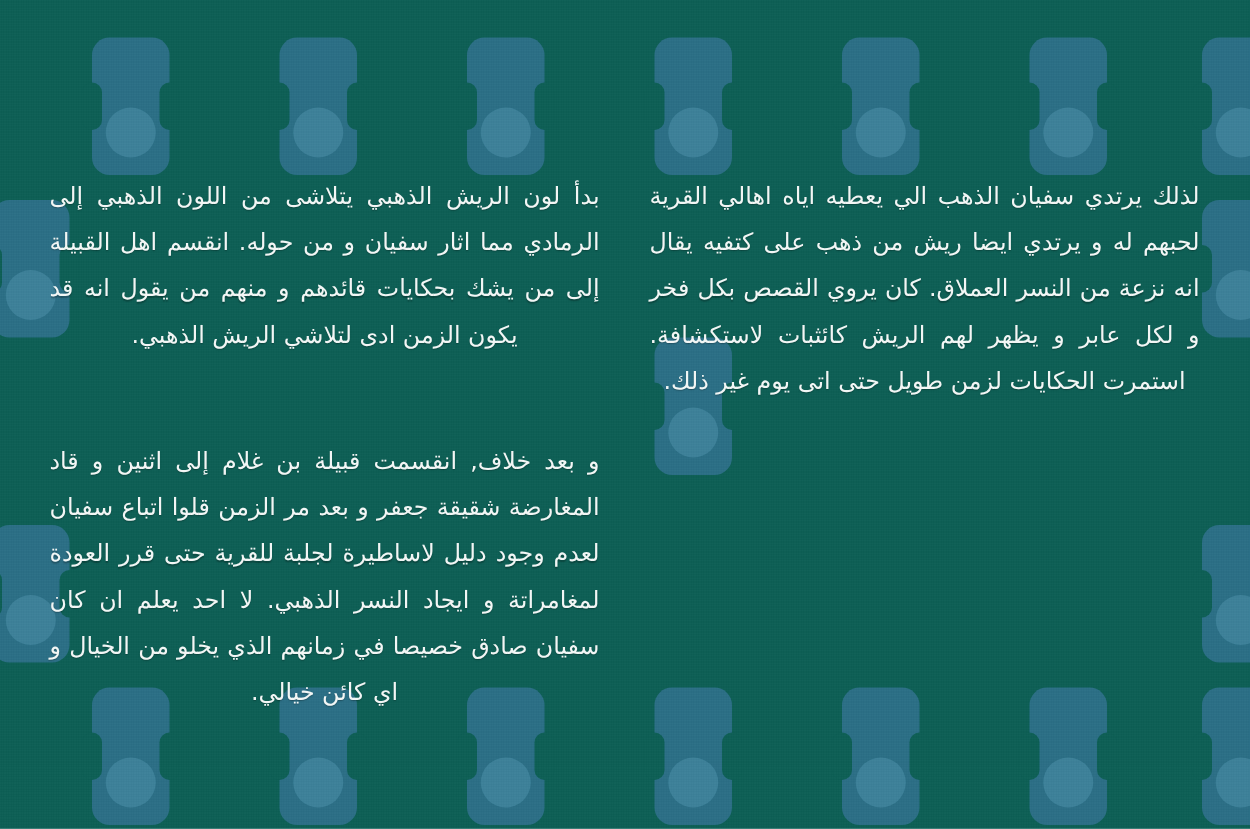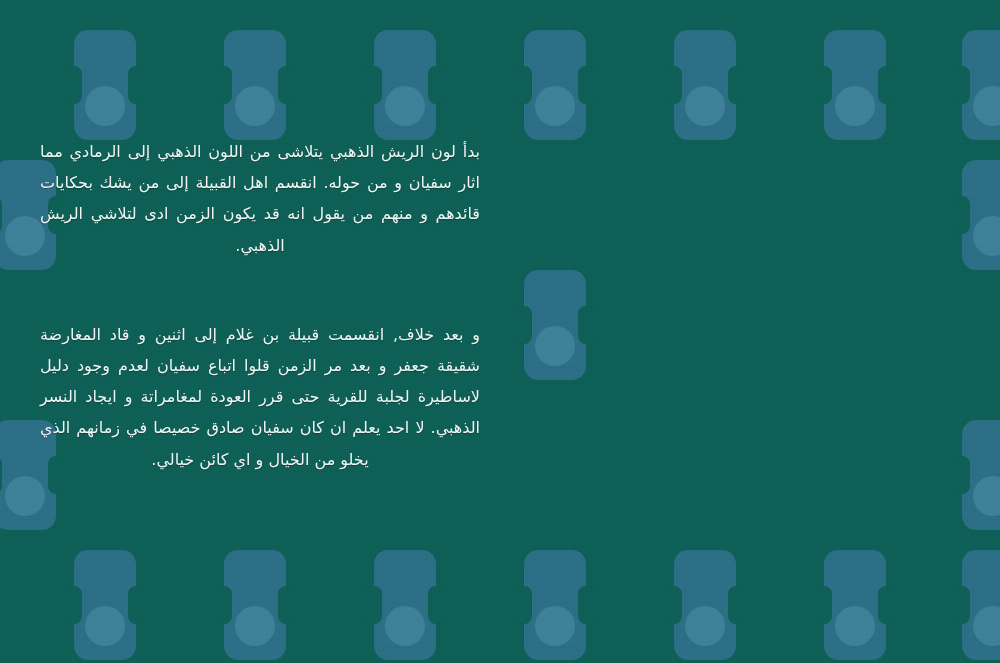--- a/index.html
+++ b/index.html
@@ -84,21 +84,21 @@
 
   .column {
     flex: 1 1 0;
     display: flex;
     flex-direction: column;
     gap: 26px;
   }
 
   .para {
     color: #f2f6f5;
-    font-size: 16px;
+    font-size: 19px;
     line-height: 1.95;
     text-align: justify;
     text-align-last: center;
     direction: rtl;
     letter-spacing: 0.2px;
     text-shadow: 0 1px 1px rgba(0,0,0,0.25);
     white-space: pre-wrap;
   }
 </style>
 </head>
@@ -221,20 +221,21 @@
         <div class="notch-left"></div>
         <div class="dot"></div>
     </div>
   </div>
 
   <div id="texture"></div>
 
   <div id="content">
 
     <div class="column">
+      <p class="para">لذلك يرتدي سفيان الذهب الي يعطيه اياه اهالي القرية لحبهم له و يرتدي ايضا ريش من ذهب على كتفيه يقال انه نزعة من النسر العملاق. كان يروي القصص بكل فخر و لكل عابر و يظهر لهم الريش كائثبات لاستكشافة. استمرت الحكايات لزمن طويل حتى اتى يوم غير ذلك.</p>
     </div>
 
     <div class="column">
       <p class="para">بدأ لون الريش الذهبي يتلاشى من اللون الذهبي إلى الرمادي مما اثار سفيان و من حوله. انقسم اهل القبيلة إلى من يشك بحكايات قائدهم و منهم من يقول انه قد يكون الزمن ادى لتلاشي الريش الذهبي.</p>
       <p class="para">و بعد خلاف, انقسمت قبيلة بن غلام إلى اثنين و قاد المغارضة شقيقة جعفر و بعد مر الزمن قلوا اتباع سفيان لعدم وجود دليل لاساطيرة لجلبة للقرية حتى قرر العودة لمغامراتة و ايجاد النسر الذهبي. لا احد يعلم ان كان سفيان صادق خصيصا في زمانهم الذي يخلو من الخيال و اي كائن خيالي.</p>
     </div>
 
   </div>
 </div>
 

